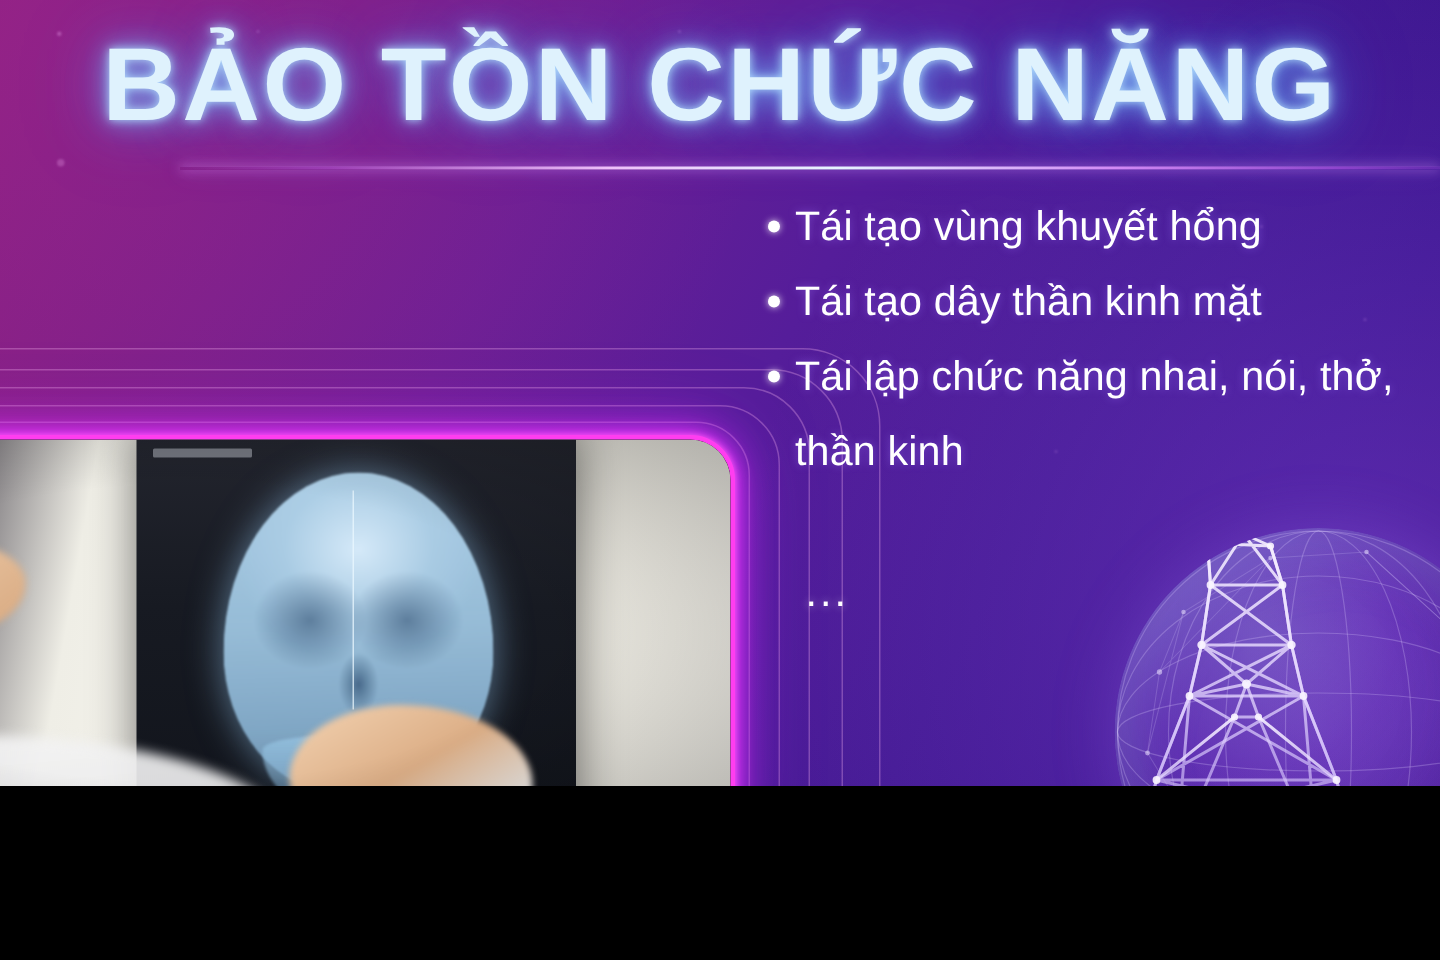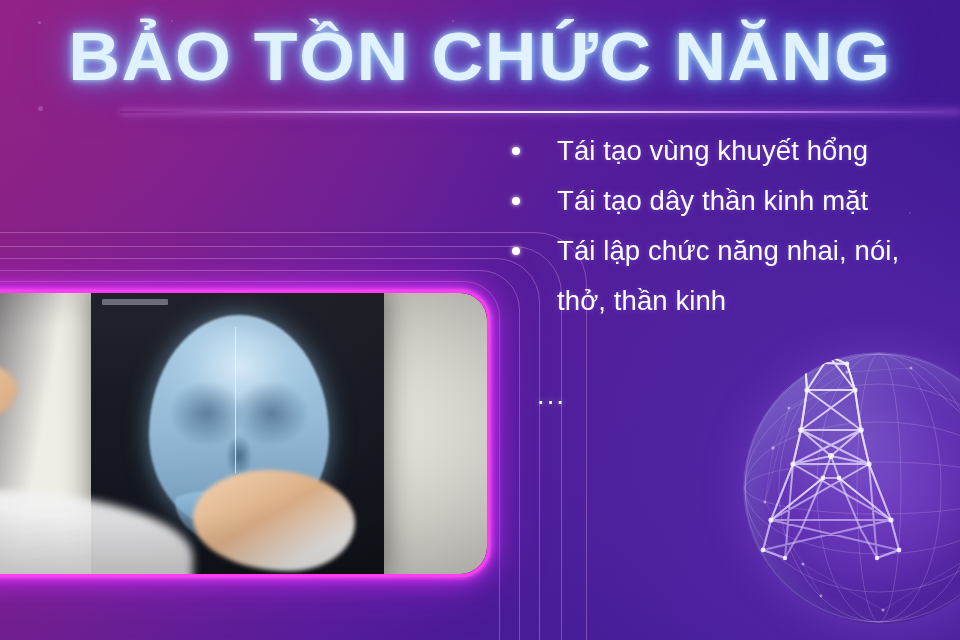--- a/index.html
+++ b/index.html
@@ -4,21 +4,21 @@
 <title>Bao Ton Chuc Nang</title>
 <style>
   * { margin:0; padding:0; box-sizing:border-box; }
   html, body {
     width:960px; height:640px; overflow:hidden;
     background:#000;
     font-family:"Liberation Sans", sans-serif;
   }
   #slide {
     position:relative;
-    width:960px; height:640px;
+    width:960px; height:524px;
     overflow:hidden;
     background:
       radial-gradient(circle at 95% 78%, rgba(120,60,200,0.55) 0%, rgba(120,60,200,0) 42%),
       radial-gradient(circle at 4% 4%, rgba(160,40,150,0.40) 0%, rgba(160,40,150,0) 45%),
       linear-gradient(118deg, #8c1f7d 0%, #7c1f86 16%, #6a1f94 34%, #551d9a 52%, #431a93 70%, #3b1690 84%, #371488 100%);
   }
 
   
   .speck {
     position:absolute; border-radius:50%;
@@ -73,21 +73,20 @@
   }
   .bullet-row {
     position:relative;
     display:flex;
     align-items:flex-start;
     color:#ffffff;
     font-size:27.5px;
     line-height:50px;
     letter-spacing:0.1px;
     text-shadow:0 0 6px rgba(160,120,255,0.45);
-    gap:27px;
   }
   .bullet-dot {
     flex:0 0 auto;
     width:8px; height:8px;
     border-radius:50%;
     background:#ffffff;
     margin:21px 10px 0 0;
     box-shadow:0 0 5px rgba(255,255,255,0.85);
   }
   .bullet-text { flex:1 1 auto; }

